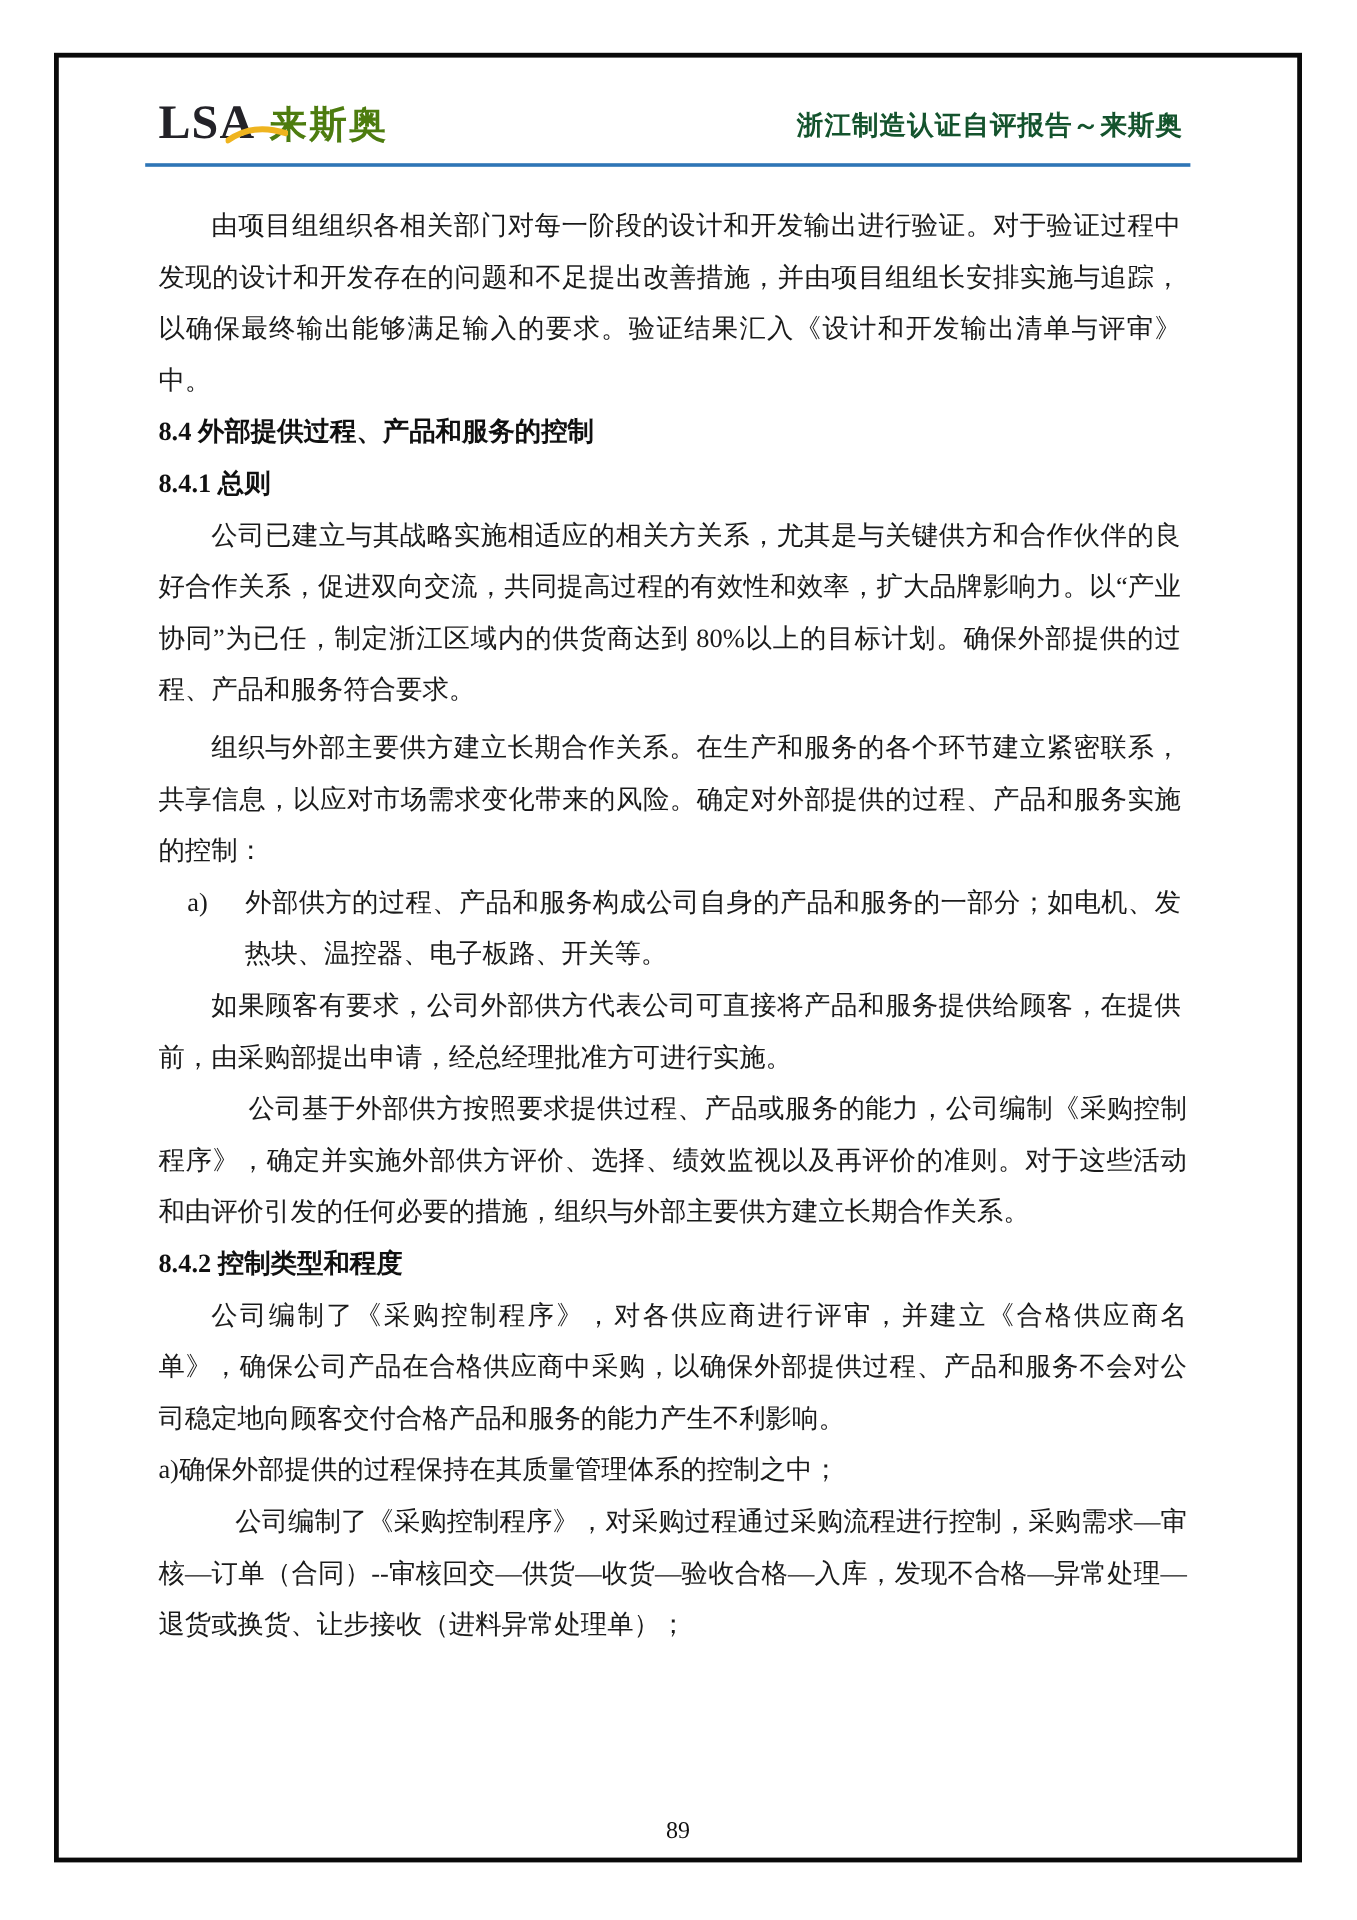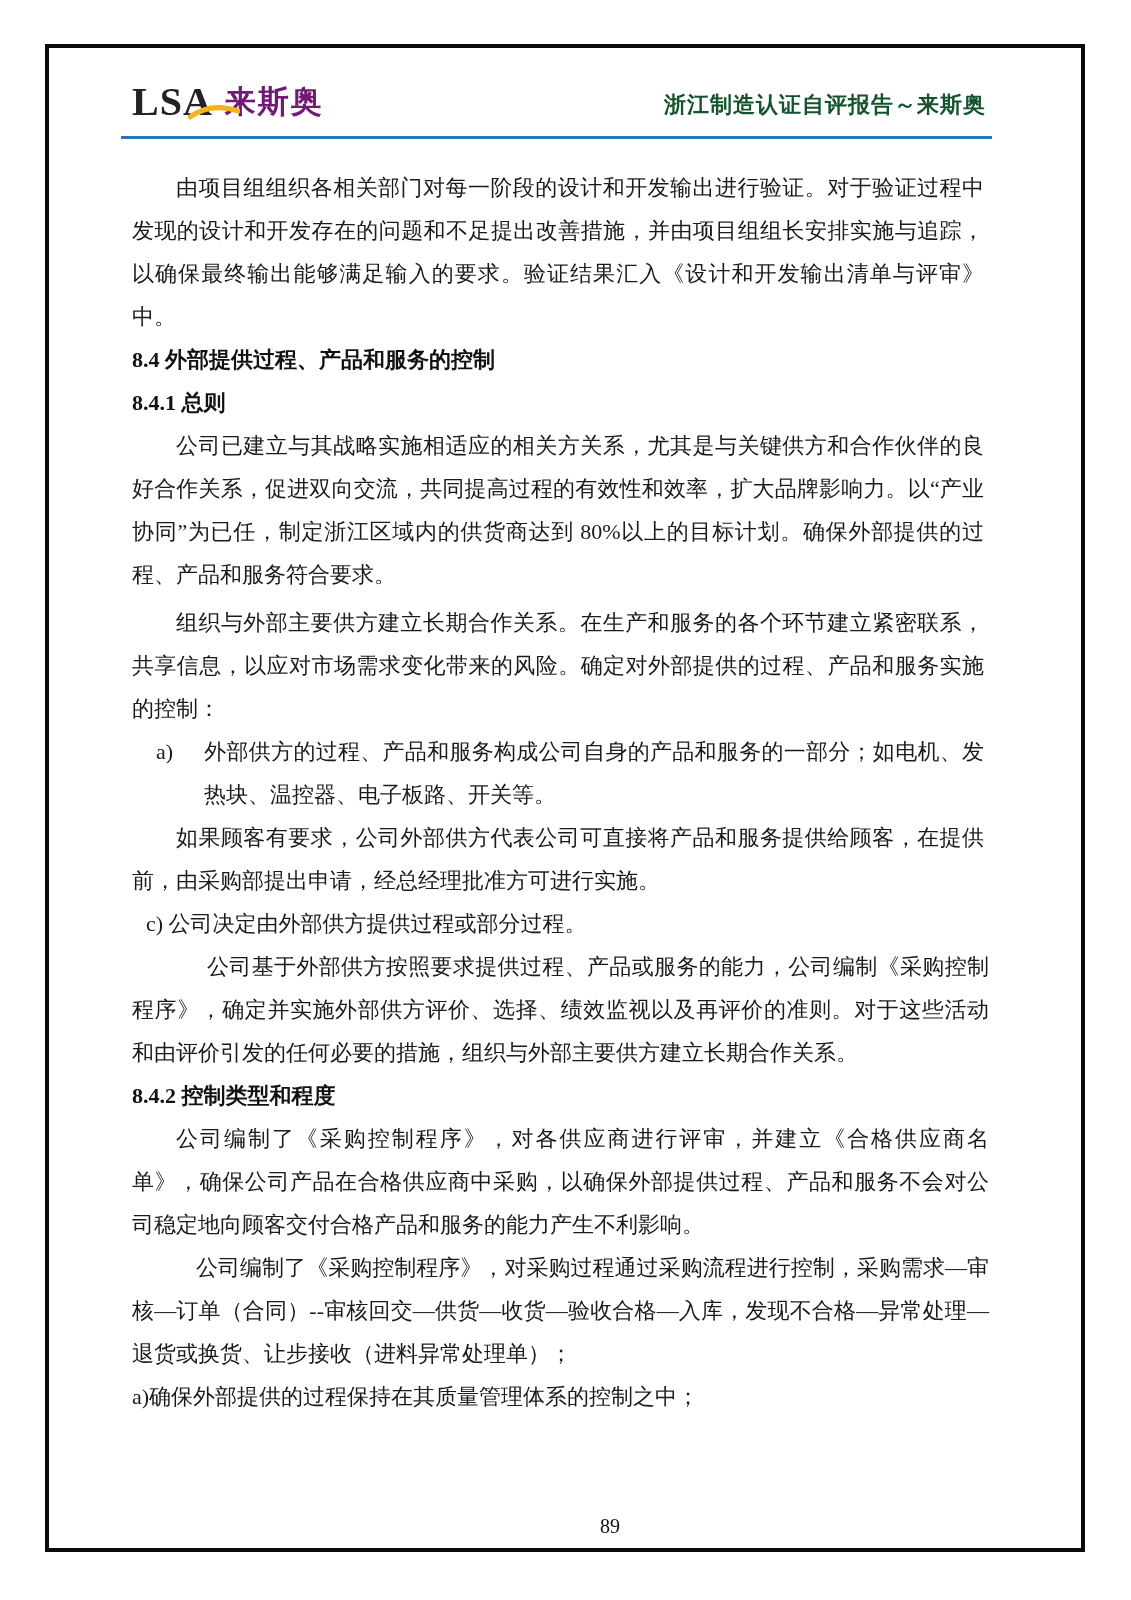--- a/index.html
+++ b/index.html
@@ -10,22 +10,22 @@
     border:4px solid #0a0a0a;box-sizing:border-box;background:#ffffff;
   }
 
   
   .hdr{position:relative;padding:16px 95px 0 83px;height:104px;box-sizing:border-box;text-align:right;}
   .hdr-row{display:flex;justify-content:space-between;align-items:flex-end;height:58px;}
   .brand{display:flex;align-items:flex-end;position:relative;}
   .logo-lsa{font-family:"Liberation Serif","DejaVu Serif",serif;font-weight:bold;
     font-size:40px;line-height:40px;color:#232228;letter-spacing:1px;position:relative;}
   .logo-swoosh{position:absolute;left:56px;bottom:1px;width:52px;height:18px;}
-  .logo-cn{font-family:Liberation Mono, monospace;font-weight:bold;
-    font-size:31px;line-height:36px;color:#701a75;margin-left:12px;letter-spacing:2px;}
+  .logo-cn{font-family:Liberation Serif, serif;font-weight:bold;
+    font-size:31px;line-height:36px;color:#4d7c0f;margin-left:12px;letter-spacing:2px;}
   .doc-title{font-size:22px;font-weight:bold;color:#14532d;letter-spacing:1px;padding-bottom:2px;}
   .hdr-rule{margin:14px 0 0 -11px;width:871px;height:3px;background:#2e75b6;}
 
   
   .content{padding:14px 52px 0 83px;width:852px;box-sizing:content-box;}
   .content p{margin:0;font-size:22px;line-height:43px;text-align:justify;
     font-family:"Liberation Serif","DejaVu Serif",serif;}
   .indent2{text-indent:44px;}
 
   .h84{font-family:"Liberation Sans","DejaVu Sans",sans-serif;
@@ -42,21 +42,21 @@
   .lower{margin-left:-29px;width:857px;}
   .p5{text-indent:75px;}
   .p6{text-indent:44px;margin-top:5px;}
   .p7{text-indent:64px;}
   .pa2{text-indent:0;}
 
   .p-gap{margin-top:5px !important;}
 
   
   .footer{position:absolute;left:0;bottom:10px;width:100%;text-align:center;
-    font-size:20px;color:#111;padding-left:45px;}
+    font-size:20px;color:#111;}
 </style>
 </head>
 <body>
 
 <div class="page-frame">
 
   <div class="hdr">
     <div class="hdr-row">
       <div class="brand">
         <span class="logo-lsa">LSA</span>
@@ -76,25 +76,24 @@
     <p class="h84">8.4 外部提供过程、产品和服务的控制</p>
     <p class="h-sub">8.4.1 总则</p>
 
     <p class="indent2">公司已建立与其战略实施相适应的相关方关系，尤其是与关键供方和合作伙伴的良好合作关系，促进双向交流，共同提高过程的有效性和效率，扩大品牌影响力。以“产业协同”为已任，制定浙江区域内的供货商达到 80%以上的目标计划。确保外部提供的过程、产品和服务符合要求。</p>
     <p class="indent2 p-gap">组织与外部主要供方建立长期合作关系。在生产和服务的各个环节建立紧密联系，共享信息，以应对市场需求变化带来的风险。确定对外部提供的过程、产品和服务实施的控制：</p>
 
     <p class="item-a"><span class="marker">a)</span><span>外部供方的过程、产品和服务构成公司自身的产品和服务的一部分；如电机、发热块、温控器、电子板路、开关等。</span></p>
 
     <p class="indent2">如果顾客有要求，公司外部供方代表公司可直接将产品和服务提供给顾客，在提供前，由采购部提出申请，经总经理批准方可进行实施。</p>
 
-    <p class="item-c">c) 公司决定由外部供方提供过程或部分过程。</p>
 
     <p class="lower p5">公司基于外部供方按照要求提供过程、产品或服务的能力，公司编制《采购控制程序》，确定并实施外部供方评价、选择、绩效监视以及再评价的准则。对于这些活动和由评价引发的任何必要的措施，组织与外部主要供方建立长期合作关系。</p>
 
     <p class="h-sub h842">8.4.2 控制类型和程度</p>
 
     <p class="lower p6">公司编制了《采购控制程序》，对各供应商进行评审，并建立《合格供应商名单》，确保公司产品在合格供应商中采购，以确保外部提供过程、产品和服务不会对公司稳定地向顾客交付合格产品和服务的能力产生不利影响。</p>
+    <p class="lower pa2">a)确保外部提供的过程保持在其质量管理体系的控制之中；</p>
     <p class="lower p7">公司编制了《采购控制程序》，对采购过程通过采购流程进行控制，采购需求—审核—订单（合同）--审核回交—供货—收货—验收合格—入库，发现不合格—异常处理—退货或换货、让步接收（进料异常处理单）；</p>
-    <p class="lower pa2">a)确保外部提供的过程保持在其质量管理体系的控制之中；</p>
   </div>
 
   <div class="footer">89</div>
 </div>
 
 </body></html>

